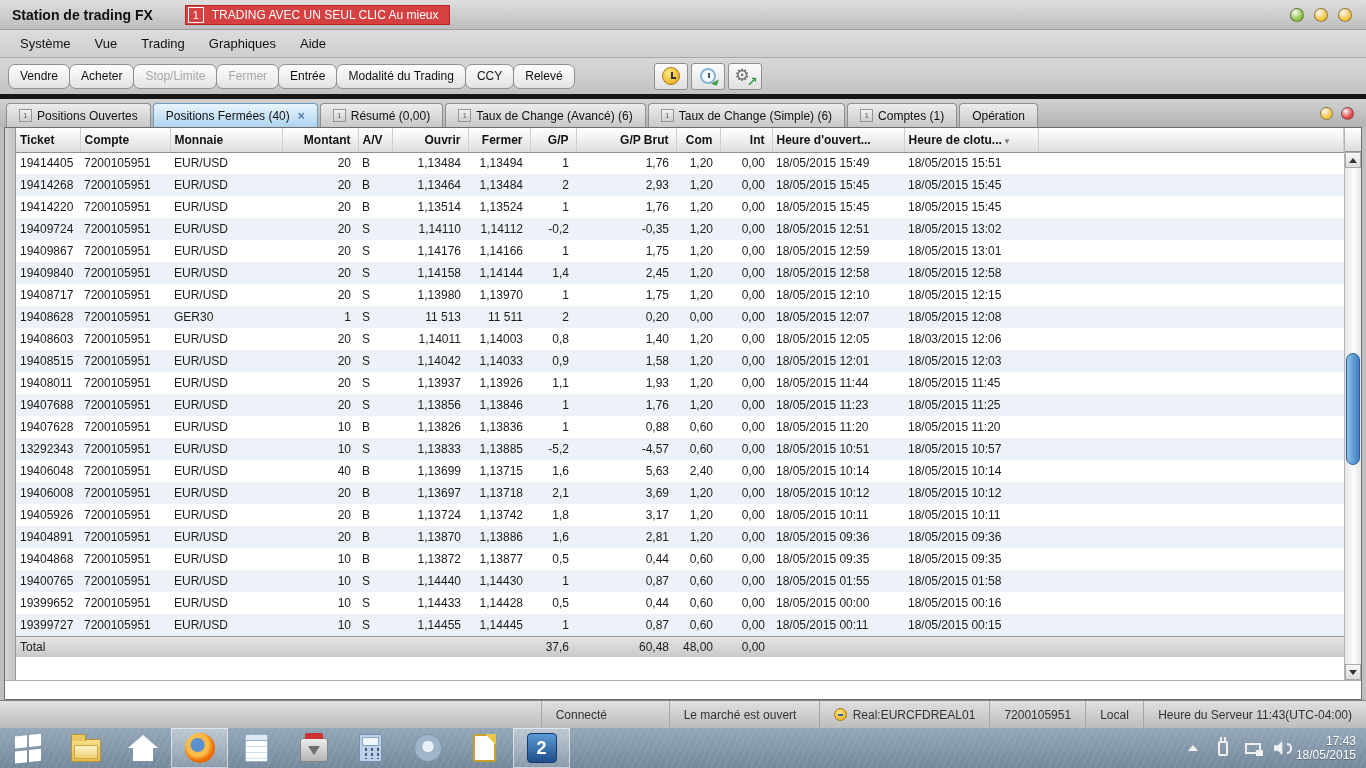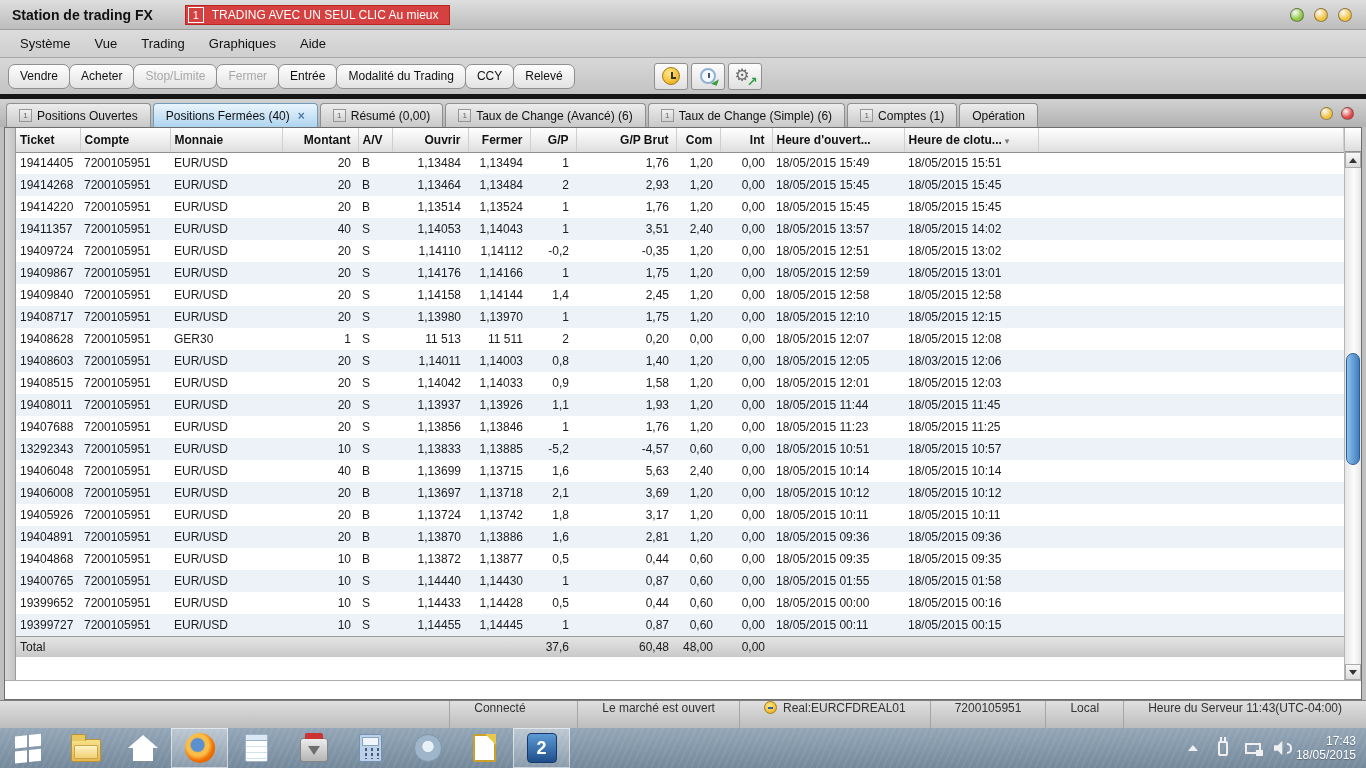--- a/index.html
+++ b/index.html
@@ -68,21 +68,21 @@
   .vs-track{flex:1;position:relative;background:linear-gradient(to right,#e6e6e6,#fcfcfc 55%,#e6e6e6)}
   .vs-btn{height:16px;background:linear-gradient(#f8f8f8,#dcdcdc);border:1px solid #aaa;display:flex;align-items:center;justify-content:center}
   .arrow-up{width:0;height:0;border-left:4px solid transparent;border-right:4px solid transparent;border-bottom:5px solid #333}
   .arrow-down{width:0;height:0;border-left:4px solid transparent;border-right:4px solid transparent;border-top:5px solid #333}
   .vs-thumb{position:absolute;left:1px;right:1px;top:185px;height:112px;border-radius:8px;background:linear-gradient(to right,#8ec0ea,#3f7fc0);border:1px solid #2a6099}
   .hscroll{height:19px;background:#fff;border-top:1px solid #adadad}
 
   
   .statusbar{height:28px;background:linear-gradient(#e0e0e0,#bdbdbd);border-top:1px solid #7e7e7e;display:flex;align-items:stretch;font-size:12px;color:#333}
   .s-spacer{flex:1}
-  .ssec{display:flex;align-items:flex-start;padding:0 24px;border-left:1px solid #a5a5a5;white-space:nowrap}
+  .ssec{display:flex;align-items:center;padding:0 14px;border-left:1px solid #a5a5a5;white-space:nowrap}
   [data-name="connection-status"]{min-width:128px}
   [data-name="market-status"]{min-width:150px}
   [data-name="account-server"]{min-width:168px}
   [data-name="account-number"]{min-width:88px}
   [data-name="time-mode"]{min-width:58px}
   [data-name="server-time"]{min-width:200px}
   .conn-icon{width:13px;height:13px;border-radius:50%;background:radial-gradient(circle at 40% 35%,#ffe98a,#f0b82a 70%);border:1px solid #a87818;margin-right:6px;position:relative}
   .conn-icon::after{content:'';position:absolute;left:3px;top:5px;width:5px;height:2px;background:#2b5fa8}
 
   
@@ -295,36 +295,20 @@
                 <td class="ar">1,13524</td>
                 <td class="ar">1</td>
                 <td class="ar">1,76</td>
                 <td class="ar">1,20</td>
                 <td class="ar">0,00</td>
                 <td class="al">18/05/2015 15:45</td>
                 <td class="al">18/05/2015 15:45</td>
                 <td></td>
               </tr>
               <tr data-name="table-row">
-                <td class="al">19411357</td>
-                <td class="al">7200105951</td>
-                <td class="al">EUR/USD</td>
-                <td class="ar">40</td>
-                <td class="al">S</td>
-                <td class="ar">1,14053</td>
-                <td class="ar">1,14043</td>
-                <td class="ar">1</td>
-                <td class="ar">3,51</td>
-                <td class="ar">2,40</td>
-                <td class="ar">0,00</td>
-                <td class="al">18/05/2015 13:57</td>
-                <td class="al">18/05/2015 14:02</td>
-                <td></td>
-              </tr>
-              <tr data-name="table-row">
                 <td class="al">19409724</td>
                 <td class="al">7200105951</td>
                 <td class="al">EUR/USD</td>
                 <td class="ar">20</td>
                 <td class="al">S</td>
                 <td class="ar">1,14110</td>
                 <td class="ar">1,14112</td>
                 <td class="ar">-0,2</td>
                 <td class="ar">-0,35</td>
                 <td class="ar">1,20</td>
@@ -452,20 +436,36 @@
                 <td class="ar">20</td>
                 <td class="al">S</td>
                 <td class="ar">1,13856</td>
                 <td class="ar">1,13846</td>
                 <td class="ar">1</td>
                 <td class="ar">1,76</td>
                 <td class="ar">1,20</td>
                 <td class="ar">0,00</td>
                 <td class="al">18/05/2015 11:23</td>
                 <td class="al">18/05/2015 11:25</td>
+                <td></td>
+              </tr>
+              <tr data-name="table-row">
+                <td class="al">19407628</td>
+                <td class="al">7200105951</td>
+                <td class="al">EUR/USD</td>
+                <td class="ar">10</td>
+                <td class="al">B</td>
+                <td class="ar">1,13826</td>
+                <td class="ar">1,13836</td>
+                <td class="ar">1</td>
+                <td class="ar">0,88</td>
+                <td class="ar">0,60</td>
+                <td class="ar">0,00</td>
+                <td class="al">18/05/2015 11:20</td>
+                <td class="al">18/05/2015 11:20</td>
                 <td></td>
               </tr>
               <tr data-name="table-row">
                 <td class="al">13292343</td>
                 <td class="al">7200105951</td>
                 <td class="al">EUR/USD</td>
                 <td class="ar">10</td>
                 <td class="al">S</td>
                 <td class="ar">1,13833</td>
                 <td class="ar">1,13885</td>

